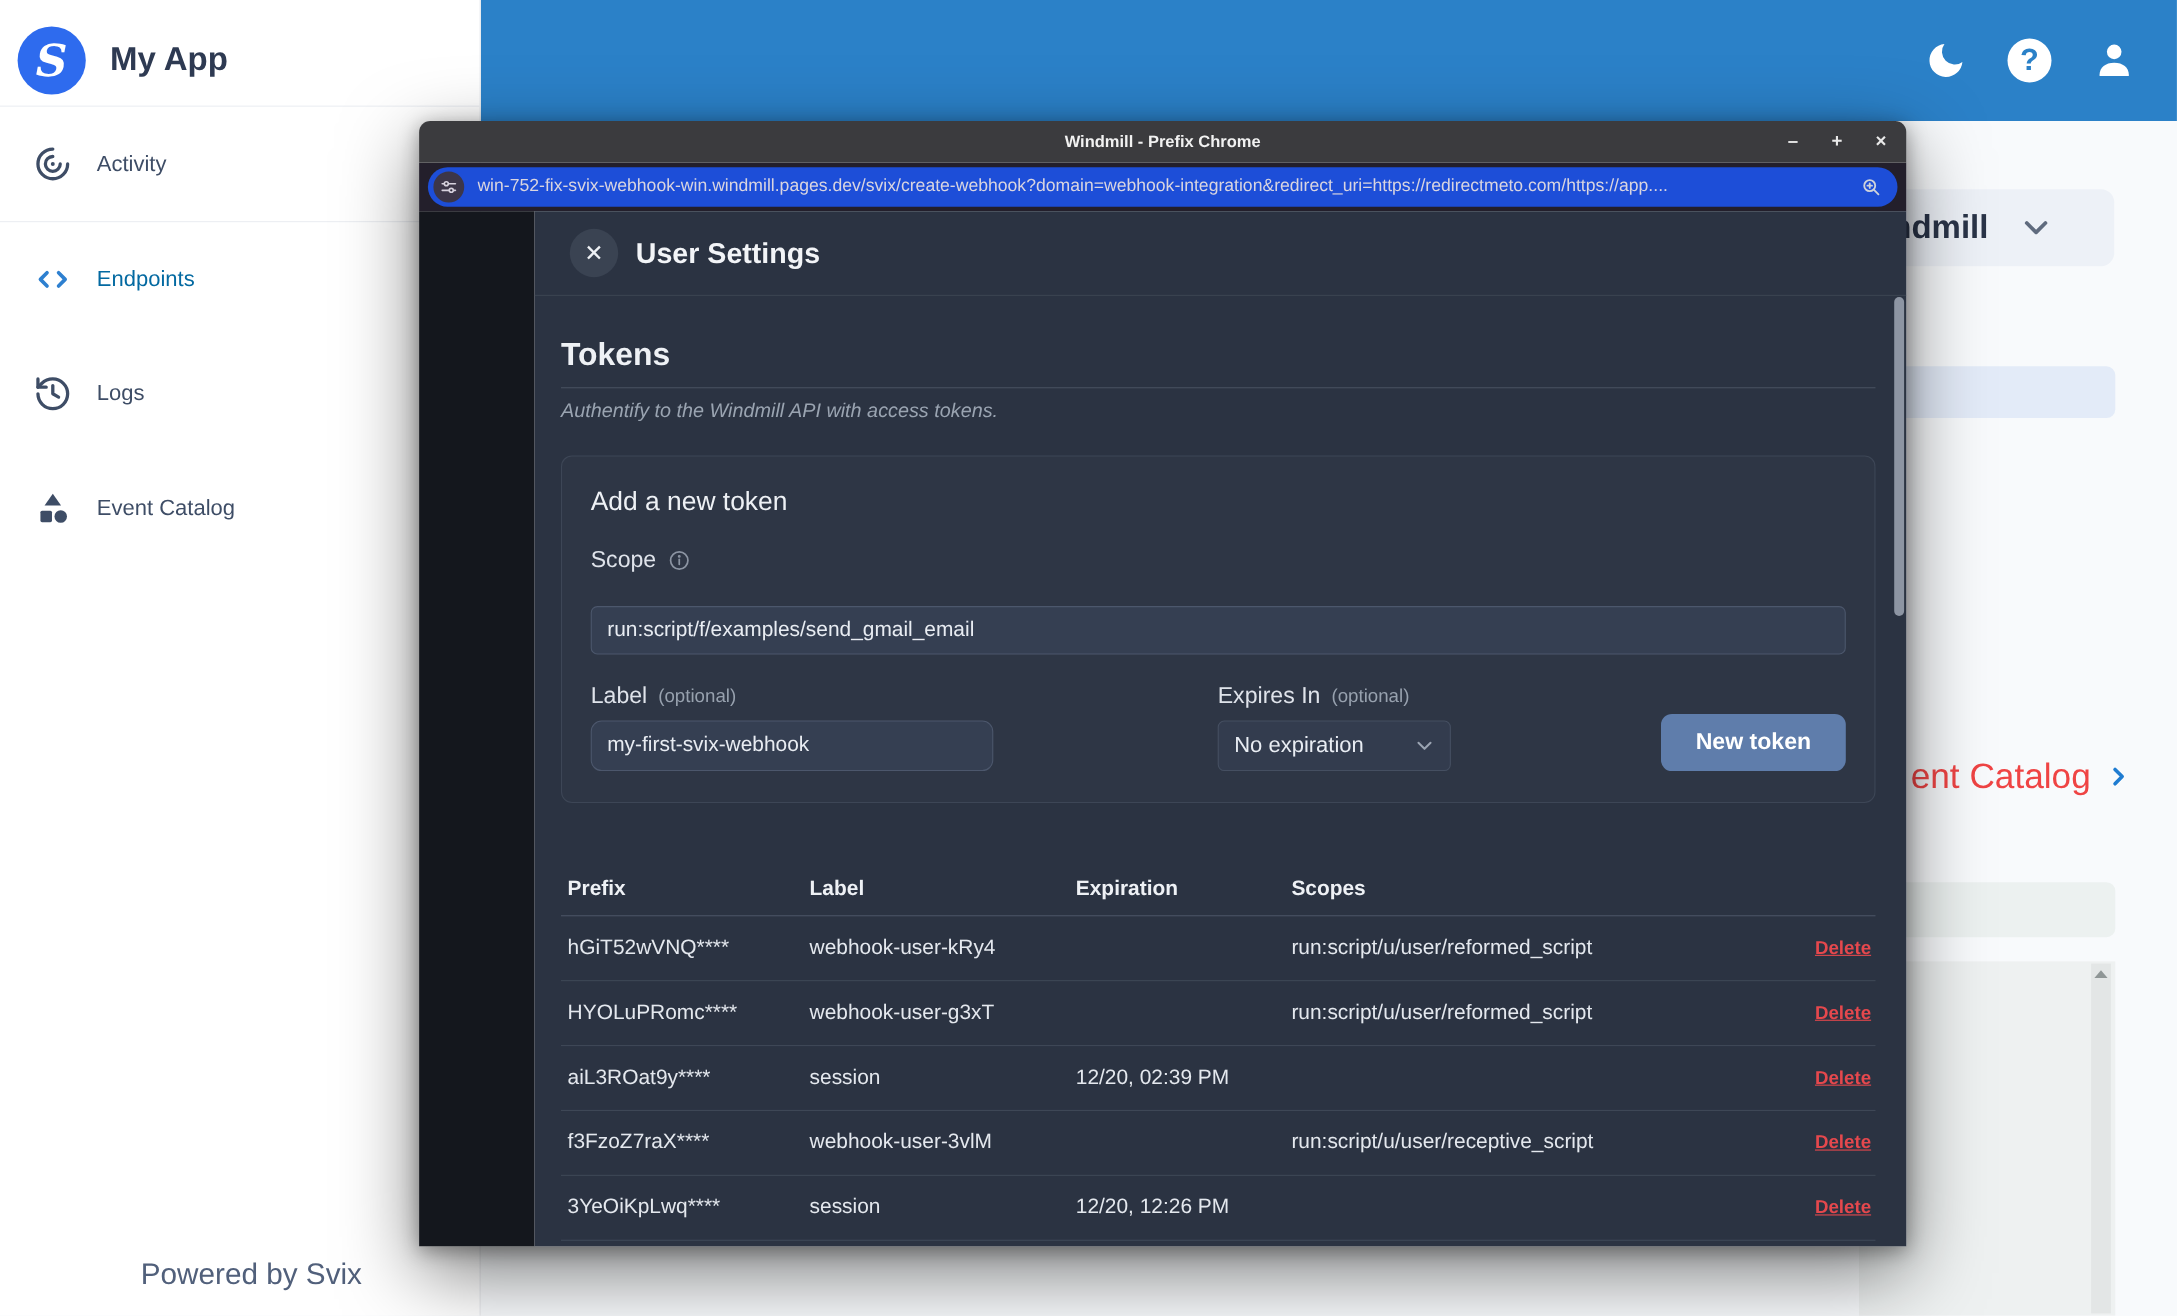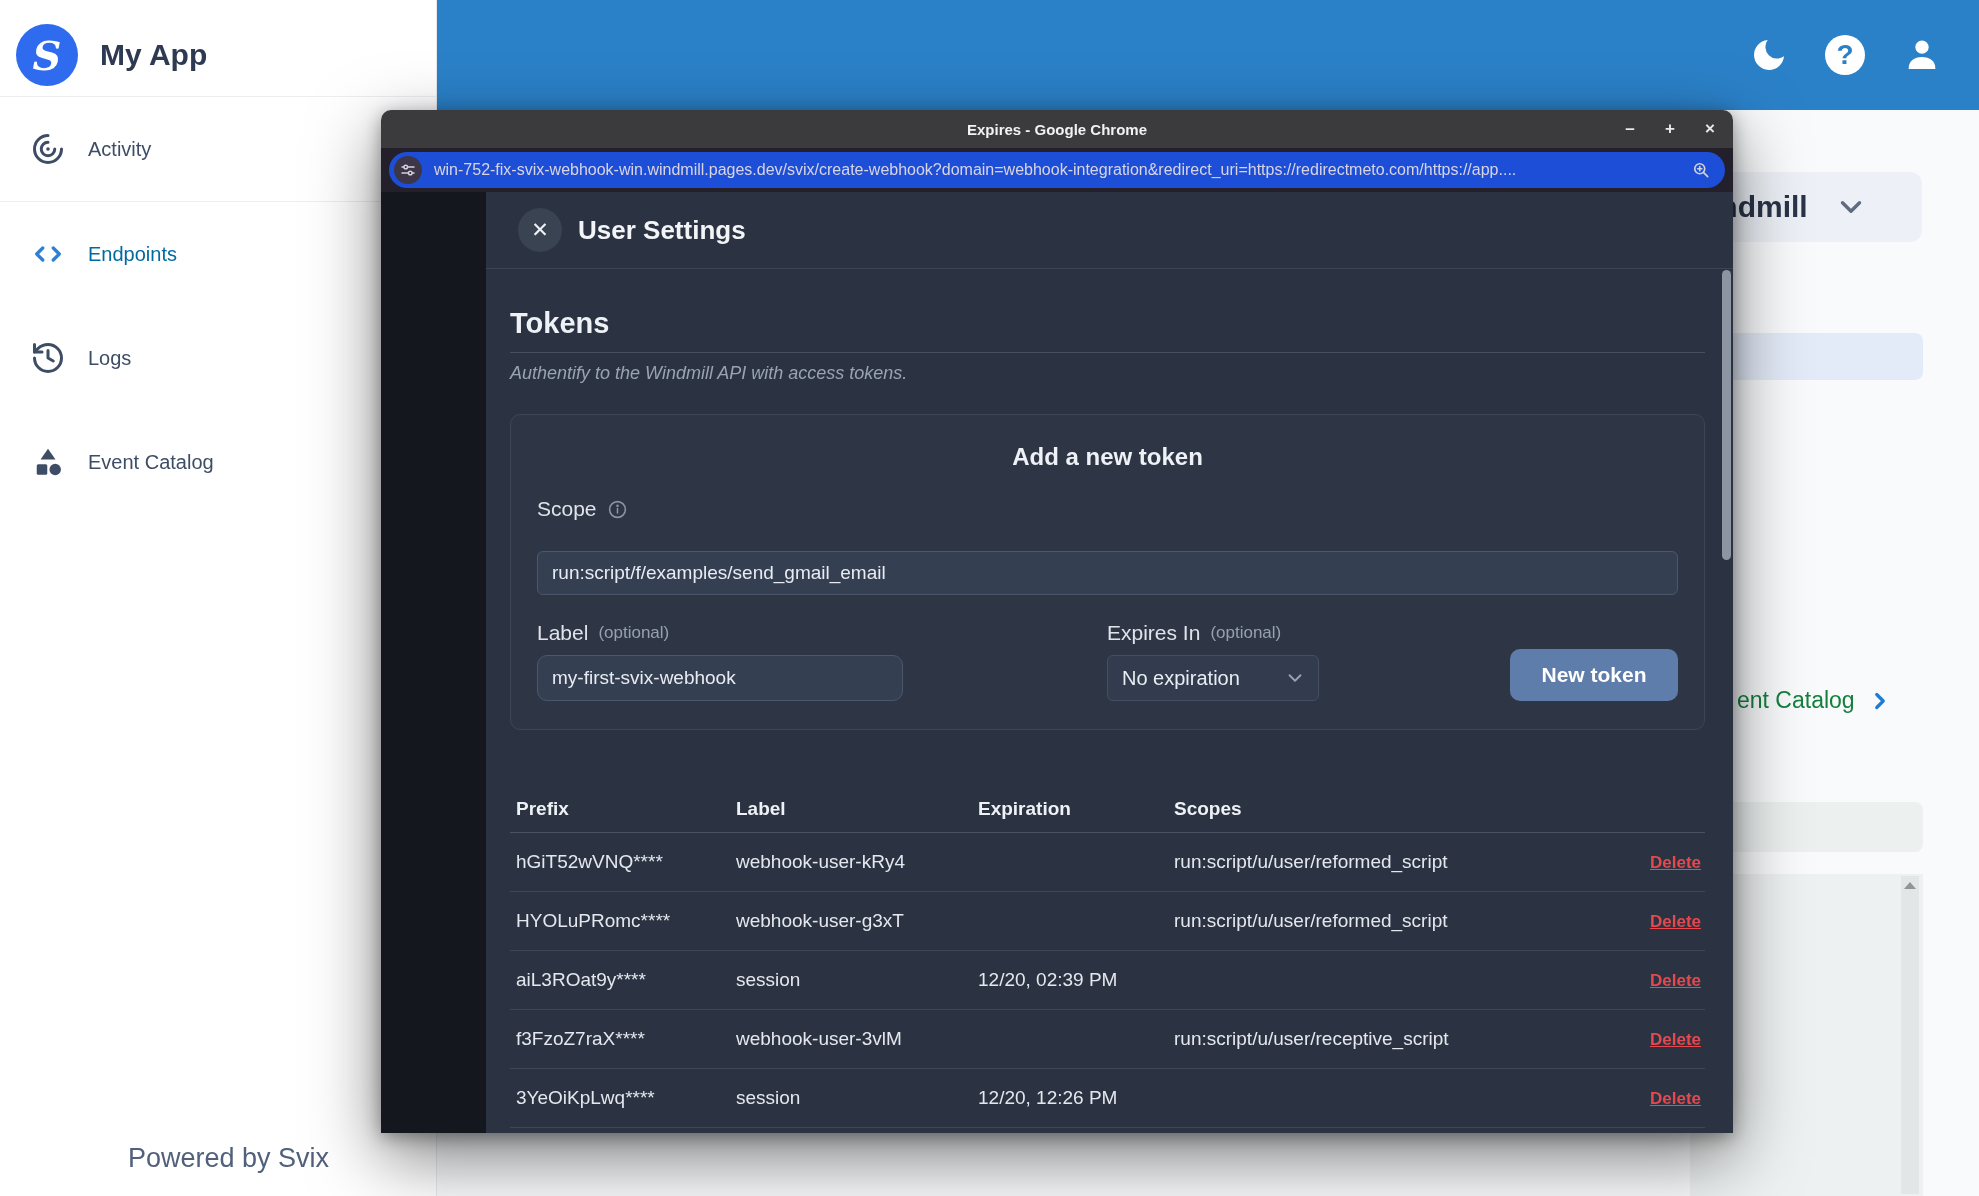--- a/index.html
+++ b/index.html
@@ -35,21 +35,21 @@
   
   .content-bg { position:absolute; left:437px; top:110px; width:1542px; height:1086px;
     background:#f8fafc; z-index:1; }
   .ws-box { position:absolute; left:1268px; top:62px; width:217px; height:70px;
     background:#edf1f7; border-radius:12px; display:flex; align-items:center; gap:26px;
     padding-left:6px; }
   .ws-box .ws-name { font-size:30px; font-weight:bold; color:#2a3448; }
   .bg-bluebox { position:absolute; left:1253px; top:223px; width:233px; height:47px;
     background:#e3ebf8; border-radius:8px; }
   .bg-link { position:absolute; left:1300px; top:577px; display:flex; align-items:center;
-    gap:12px; font-size:23px; color:#15803d; cursor:pointer;text-align:right; }
+    gap:12px; font-size:32px; color:#ef4444; cursor:pointer;text-align:right; }
   .bg-graybox { position:absolute; left:1253px; top:692px; width:233px; height:50px;
     background:#ecf1f0; border-radius:8px; }
   .bg-panel { position:absolute; left:1253px; top:764px; width:233px; height:322px;
     background:#eef1f1; }
   .bg-scrollbar { position:absolute; right:4px; top:2px; width:18px; height:318px;
     background:#e3e6e6; }
   .bg-scroll-arrow { width:0; height:0; margin:6px auto 0;
     border-left:6px solid transparent; border-right:6px solid transparent;
     border-bottom:7px solid #8f9696; }
 
@@ -81,21 +81,21 @@
     cursor:pointer; }
   .drawer-title { font-size:26px; font-weight:600; color:#f2f4f7; }
   .drawer-body { padding:0 28px 0 24px; }
 
   .tokens-h { margin-top:38px; font-size:29px; font-weight:bold; color:#eef1f5;
     padding-bottom:12px; border-bottom:1px solid #47505f; }
   .tokens-sub { margin-top:10px; font-size:18px; font-style:italic; color:#9aa4b1; }
 
   .card { margin-top:30px; background:#2e3645; border:1px solid #3d4656; border-radius:10px;
     padding:28px 26px 28px 26px; }
-  .card-h { font-size:24px; font-weight:bold; color:#eef1f5;text-align:center; }
+  .card-h { font-size:24px; font-weight:normal; color:#eef1f5; }
   .field-label { display:flex; align-items:center; gap:10px; font-size:21px; color:#dfe3ea; }
   .opt { font-size:17px; color:#97a1ae; }
   .scope-row { margin-top:26px; }
   .text-input { display:block; width:100%; height:44px; margin-top:30px; background:#353f52;
     border:1px solid #4c576c; border-radius:6px; color:#e8ecf2; font-size:19px;
     padding:0 14px; font-family:"Liberation Sans", sans-serif; outline:none; }
   .form-row { margin-top:26px; display:flex; align-items:flex-end; }
   .label-group { width:366px; }
   .label-group .text-input { border-radius:10px; height:46px; margin-top:10px; }
   .expires-group { margin-left:204px; width:212px; }
@@ -205,21 +205,21 @@
       <circle cx="16.8" cy="17" r="3.8" fill="#3e4d66"></circle>
     </svg>
     <span>Event Catalog</span>
   </div>
 
   <div class="side-footer">Powered by Svix</div>
 </div>
 
 <div class="window">
   <div class="titlebar">
-    <span class="title">Expires - Google Chrome</span>
+    <span class="title">Windmill - Prefix Chrome</span>
     <div class="win-controls">
       <span>–</span>
       <span>+</span>
       <span>×</span>
     </div>
   </div>
 
   <div class="urlbar">
     <div class="url-pill">
       <div class="tune-circle">

